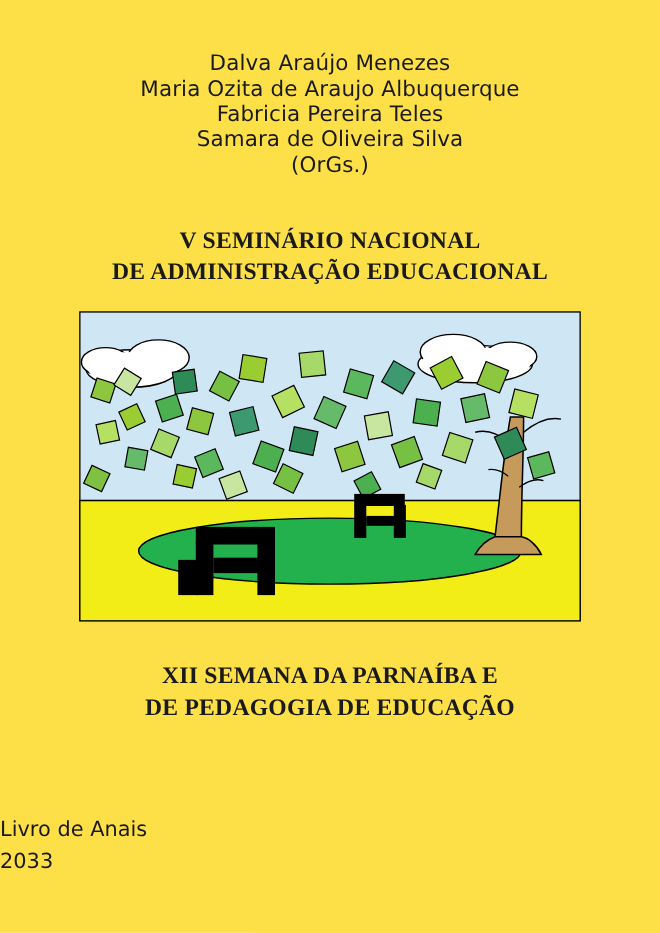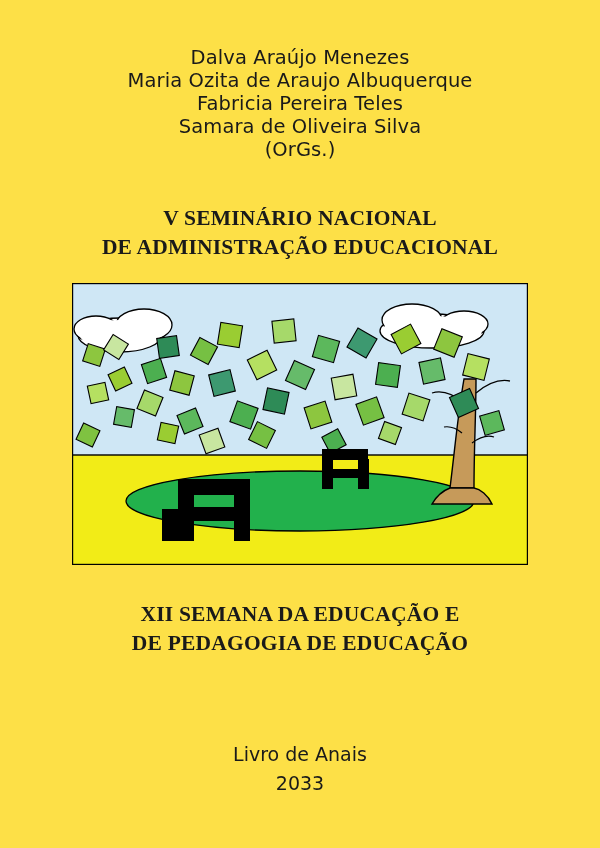--- a/index.html
+++ b/index.html
@@ -77,21 +77,20 @@
     color: #1a1a1a;
     letter-spacing: 0.2px;
   }
 
   
   .footer {
     position: absolute;
     top: 740px;
     left: 0;
     width: 600px;
-    text-align: center;
     font-family: "DejaVu Sans", sans-serif;
     font-size: 19px;
     line-height: 29px;
     color: #1a1a1a;
   }
 </style>
 </head>
 <body>
 
 <div class="page">
@@ -195,21 +194,21 @@
 
         <rect x="250" y="176" width="11" height="30"></rect>
         <rect x="250" y="166" width="46" height="11"></rect>
         <rect x="286" y="176" width="11" height="30"></rect>
         <rect x="261" y="186" width="26" height="9"></rect>
       </g>
     </svg>
   </div>
 
   <div class="sub-title">
-    <div>XII SEMANA DA EDUCAÇÃO E</div>
+    <div>XII SEMANA DA PARNAÍBA E</div>
     <div>DE PEDAGOGIA DE EDUCAÇÃO</div>
   </div>
 
   <div class="footer">
     <div>Livro de Anais</div>
     <div>2033</div>
   </div>
 
 </div>
 

